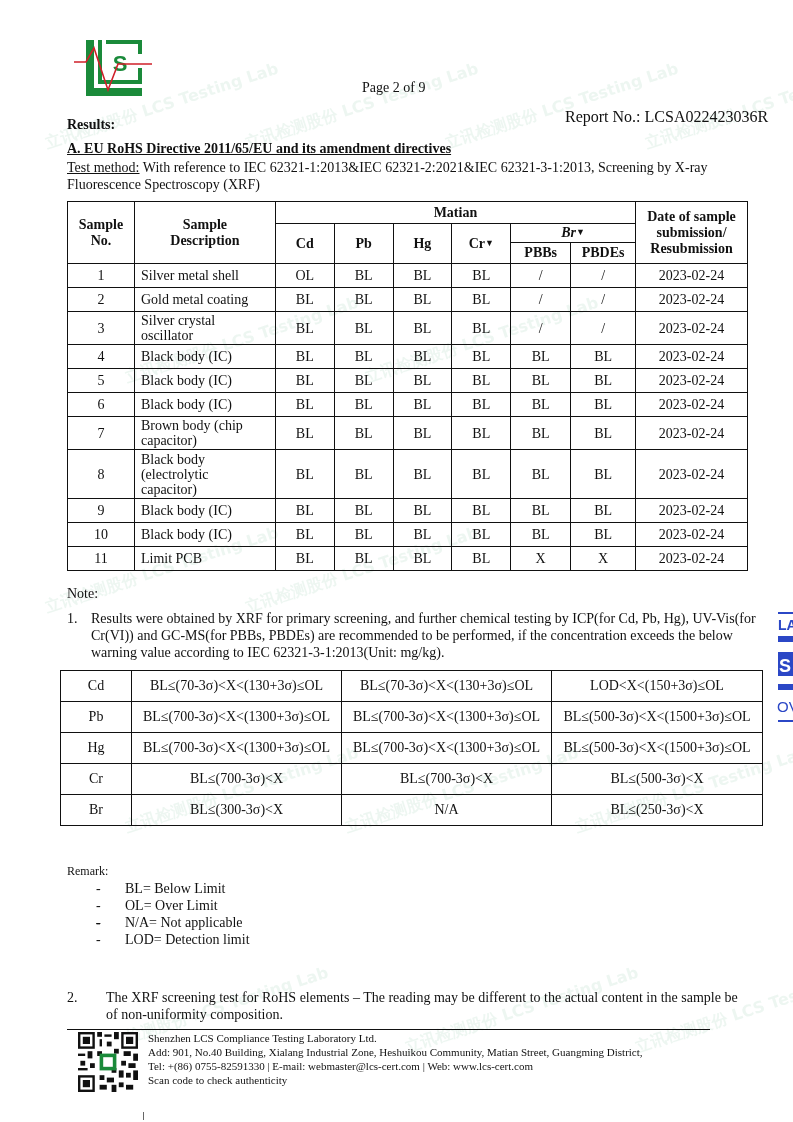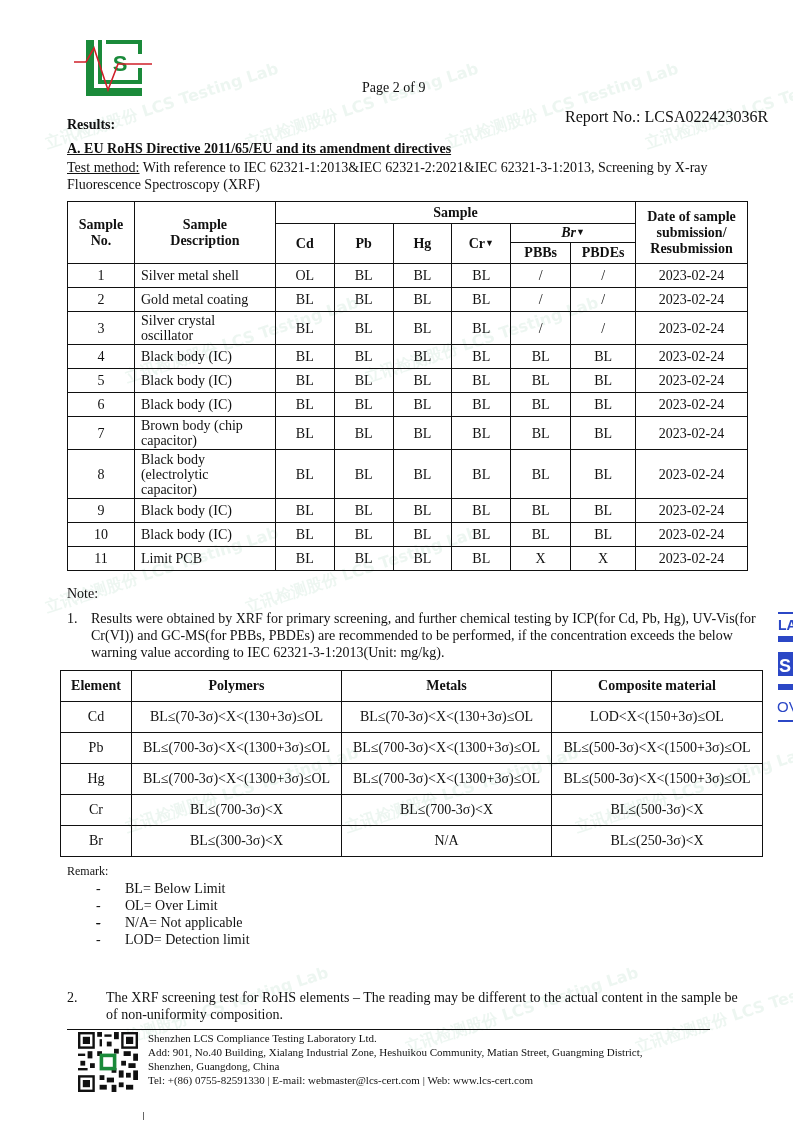--- a/index.html
+++ b/index.html
@@ -101,21 +101,21 @@
     <col style="width:59px">
       <col style="width:59px">
       <col style="width:60px">
       <col style="width:65px">
       <col style="width:112px">
   </colgroup>
   <tbody>
       <tr>
     <th rowspan="3" style="height:60px;padding:0 6px;">Sample No.</th>
     <th rowspan="3" style="padding:0 16px;">Sample Description</th>
-    <th colspan="6" style="height:21px;">Sample</th>
+    <th colspan="6" style="height:21px;">Matian</th>
     <th rowspan="3" style="padding:0 4px;">Date of sample submission/ Resubmission</th>
   </tr>
   <tr>
     <th rowspan="2">Cd</th>
     <th rowspan="2">Pb</th>
     <th rowspan="2">Hg</th>
     <th rowspan="2"><span>Cr</span><span class="sup">▼</span></th>
     <th colspan="2" style="height:18px;font-style:italic;"><span>Br</span><span class="sup">▼</span></th>
   </tr>
   <tr>
@@ -253,26 +253,20 @@
 </div>
 
 <table class="t2">
   <colgroup>
     <col style="width:71px">
       <col style="width:210px">
       <col style="width:210px">
       <col style="width:211px">
   </colgroup>
   <tbody>
-      <tr>
-    <th>Element</th>
-    <th>Polymers</th>
-    <th>Metals</th>
-    <th>Composite material</th>
-  </tr>
   <tr>
     <td>Cd</td>
     <td>BL≤(70-3σ)&lt;X&lt;(130+3σ)≤OL</td>
     <td>BL≤(70-3σ)&lt;X&lt;(130+3σ)≤OL</td>
     <td>LOD&lt;X&lt;(150+3σ)≤OL</td>
   </tr>
   <tr>
     <td>Pb</td>
     <td>BL≤(700-3σ)&lt;X&lt;(1300+3σ)≤OL</td>
     <td>BL≤(700-3σ)&lt;X&lt;(1300+3σ)≤OL</td>
@@ -353,22 +347,22 @@
       <rect x="20" y="22" width="3" height="2"></rect>
     <rect x="15" y="7" width="2" height="2"></rect>
       <rect x="14" y="15" width="2" height="2"></rect>
   </g>
   <rect x="9" y="9" width="7" height="7" fill="#1a8a3a"></rect>
   <rect x="10.5" y="10.5" width="4" height="4" fill="#fff"></rect>
 </svg>
 <div class="abs footer-text">
   <div>Shenzhen LCS Compliance Testing Laboratory Ltd.</div>
   <div>Add: 901, No.40 Building, Xialang Industrial Zone, Heshuikou Community, Matian Street, Guangming District,</div>
-  <div>Shenzhen, Guangdong, China</div>
   <div>Tel: +(86) 0755-82591330 | E-mail: webmaster@lcs-cert.com | Web: www.lcs-cert.com</div>
+  <div>Scan code to check authenticity</div>
 </div>
 
 <svg class="abs side-stamp" viewBox="0 0 17 120">
   <rect x="2" y="0" width="15" height="2" fill="#2b47c6"></rect>
   <text x="2" y="18" font-family="Liberation Sans, sans-serif" font-size="14" font-weight="bold" fill="#2b47c6">LA</text>
   <rect x="2" y="24" width="15" height="6" fill="#2b47c6"></rect>
   <rect x="2" y="40" width="15" height="24" fill="#2b47c6"></rect>
   <text x="3" y="60" font-family="Liberation Sans, sans-serif" font-size="18" font-weight="bold" fill="#fff">S</text>
   <rect x="2" y="72" width="15" height="6" fill="#2b47c6"></rect>
   <text x="1" y="100" font-family="Liberation Sans, sans-serif" font-size="15" fill="#2b47c6">OV</text>

